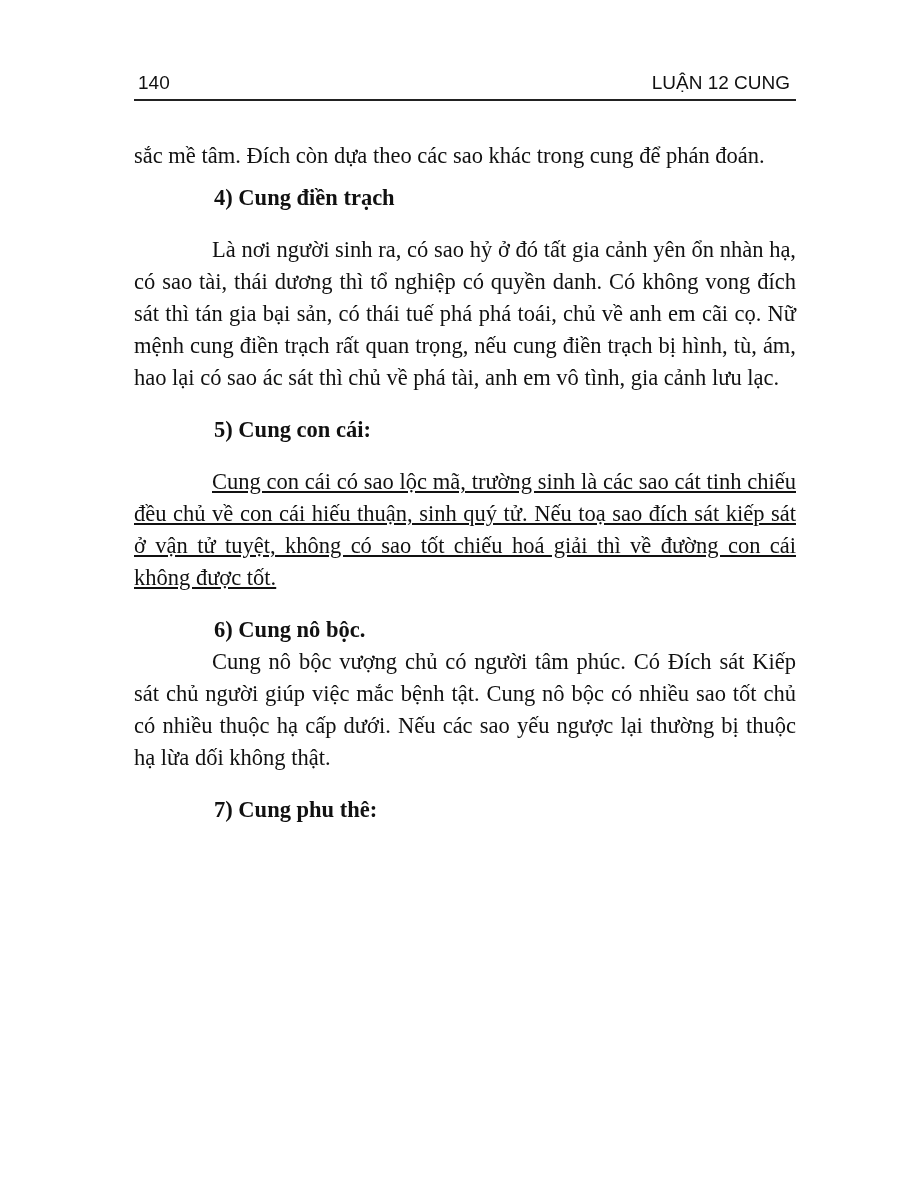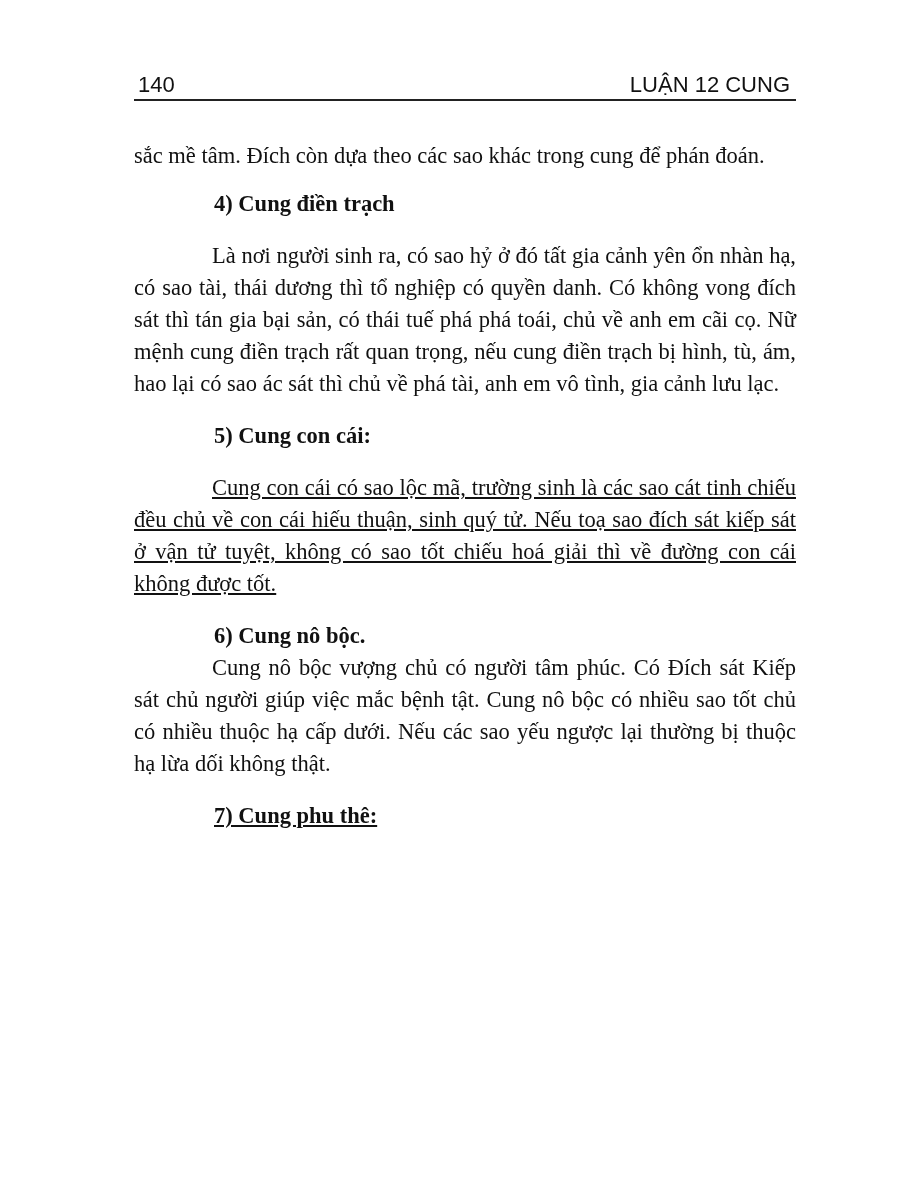--- a/index.html
+++ b/index.html
@@ -1,39 +1,39 @@
 <!DOCTYPE html>
 <html><head>
   <meta charset="utf-8">
   <style>
     html, body { margin: 0; padding: 0; background: #ffffff; }
     body { width: 901px; height: 1200px; position: relative; overflow: hidden; color: #111; }
     .page { position: absolute; left: 134px; top: 0; width: 662px; }
-    .header { position: absolute; top: 72px; left: 0; width: 662px; height: 28px; font-family: "Liberation Sans", sans-serif; font-size: 22px; }
+    .header { position: absolute; top: 72px; left: 0; width: 662px; height: 28px; font-family: "Liberation Sans", sans-serif; font-size: 19px; }
     .header .pnum { position: absolute; left: 4px; top: 0; }
     .header .rtitle { position: absolute; right: 6px; top: 0; }
     .rule { position: absolute; top: 99px; left: 0; width: 662px; height: 2px; background: #222; }
     .body { position: absolute; top: 140px; left: 0; width: 662px; font-family: "Liberation Serif", serif; font-size: 22.5px; line-height: 32px; text-align: justify; }
     .para { margin: 0; }
     .para.indent { text-indent: 78px; }
     .heading { font-weight: bold; margin: 0; padding-left: 80px; font-size: 22.5px; }
   </style>
 </head>
 <body>
 
 <div class="page">
   <div class="header">
     <span class="pnum">140</span>
     <span class="rtitle">LUẬN 12 CUNG</span>
   </div>
   <div class="rule"></div>
 
   <div class="body">
     <p class="para">sắc mề tâm. Đích còn dựa theo các sao khác trong cung để phán đoán.</p>
-    <p class="heading" style="margin-top:16px;">4) Cung điền trạch</p>
+    <p class="heading" style="margin-top:10px;">4) Cung điền trạch</p>
     <p class="para indent" style="margin-top:20px;">Là nơi người sinh ra, có sao hỷ ở đó tất gia cảnh yên ổn nhàn hạ, có sao tài, thái dương thì tổ nghiệp có quyền danh. Có không vong đích sát thì tán gia bại sản, có thái tuế phá phá toái, chủ về anh em cãi cọ. Nữ mệnh cung điền trạch rất quan trọng, nếu cung điền trạch bị hình, tù, ám, hao lại có sao ác sát thì chủ về phá tài, anh em vô tình, gia cảnh lưu lạc.</p>
     <p class="heading" style="margin-top:20px;">5) Cung con cái:</p>
     <p class="para indent" style="margin-top:20px;text-decoration:underline;">Cung con cái có sao lộc mã, trường sinh là các sao cát tinh chiếu đều chủ về con cái hiếu thuận, sinh quý tử. Nếu toạ sao đích sát kiếp sát ở vận tử tuyệt, không có sao tốt chiếu hoá giải thì về đường con cái không được tốt.</p>
     <p class="heading" style="margin-top:20px;">6) Cung nô bộc.</p>
     <p class="para indent" style="">Cung nô bộc vượng chủ có người tâm phúc. Có Đích sát Kiếp sát chủ người giúp việc mắc bệnh tật. Cung nô bộc có nhiều sao tốt chủ có nhiều thuộc hạ cấp dưới. Nếu các sao yếu ngược lại thường bị thuộc hạ lừa dối không thật.</p>
-    <p class="heading" style="margin-top:20px;text-decoration:underline;">7) Cung phu thê:</p>
+    <p class="heading" style="margin-top:20px;">7) Cung phu thê:</p>
   </div>
 </div>
 
 </body></html>

